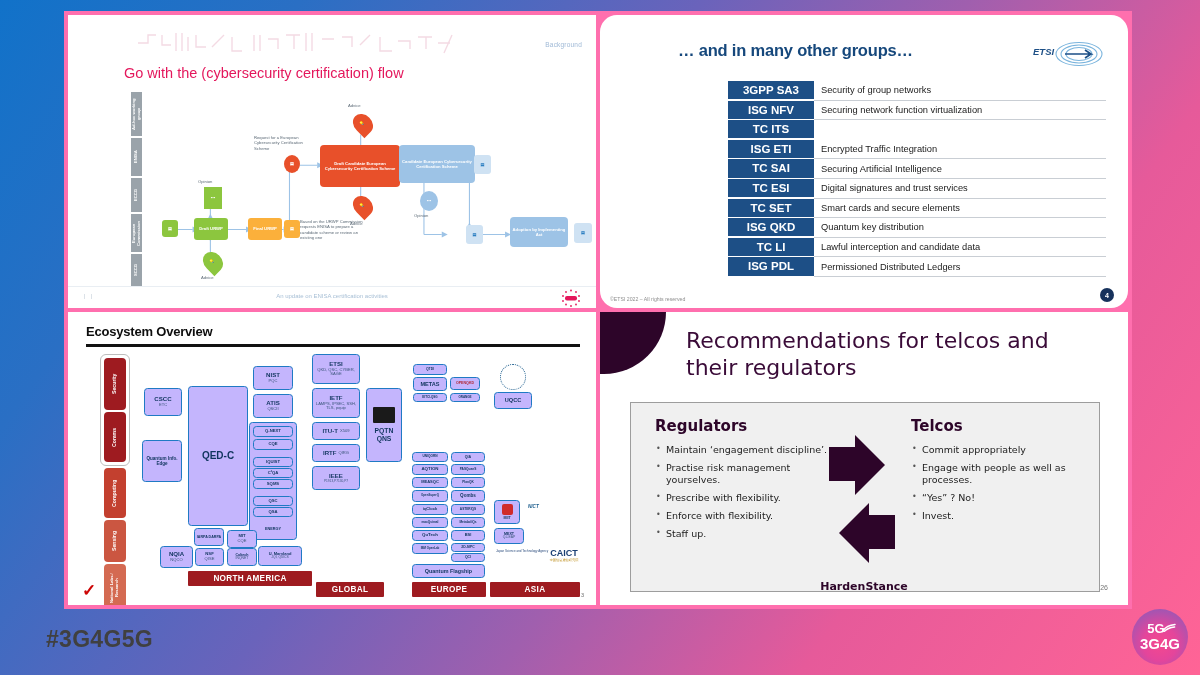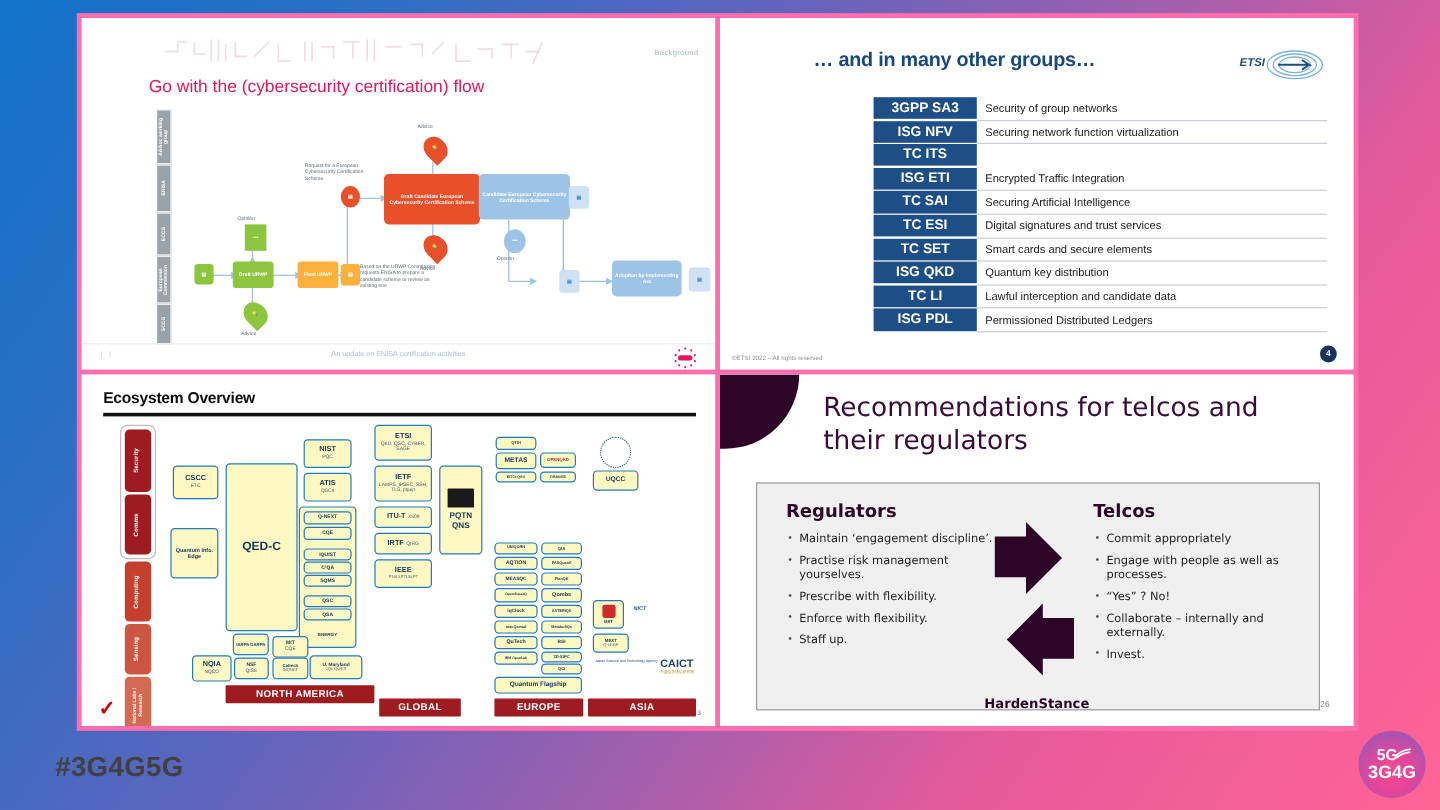--- a/index.html
+++ b/index.html
@@ -29,35 +29,35 @@
   .p1-foot-txt { position:absolute; left:50%; transform:translateX(-50%); top:6px; font-size:6px; color:#a9c0d6; }
   .p1-enisa { position:absolute; right:14px; top:1px; width:22px; height:20px; }
 
   .fnode { position:absolute; font-size:4.2px; line-height:1.25; text-align:center; color:#fff; font-weight:bold; display:flex; align-items:center; justify-content:center; padding:1px; }
   .flbl { position:absolute; font-size:4.2px; line-height:1.3; color:#5d6b77; }
   .vband { position:absolute; background:#9aa3aa; color:#fff; font-size:4.2px; font-weight:bold;
            writing-mode:vertical-rl; transform:rotate(180deg); display:flex; align-items:center; justify-content:center;
            text-align:center; border:1px solid #fff; line-height:1.1; }
 
   
-  .p2 { padding:0; }
+  .p2 { padding:0;border-radius:17px; }
   .p2-title { position:absolute; left:78px; top:26px; font-size:16.5px; font-weight:bold; color:#16487c; letter-spacing:-.2px; }
   .p2-logo { position:absolute; right:24px; top:26px; width:72px; height:26px; }
   .p2-table { position:absolute; left:128px; top:66px; width:378px; }
   .p2-row { display:flex; align-items:stretch; height:19.6px; }
   .p2-key { width:86px; background:#1d4f86; color:#fff; font-size:11.5px; font-weight:bold; display:flex; align-items:center; justify-content:center; margin-bottom:1.4px; }
   .p2-val { flex:1; font-size:9.3px; color:#1b1b1b; display:flex; align-items:center; padding-left:7px; border-bottom:1px solid #c9ced4; }
   .p2-copy { position:absolute; left:10px; bottom:6px; font-size:5.2px; color:#8e8e8e; }
   .p2-pagedot { position:absolute; right:14px; bottom:6px; width:14px; height:14px; border-radius:50%; background:#17325c; color:#fff; font-size:7px; display:flex; align-items:center; justify-content:center; font-weight:bold; }
 
   
   .p3-title { position:absolute; left:18px; top:12px; font-size:13px; font-weight:bold; color:#0d0d0d; letter-spacing:-.2px; }
   .p3-rule { position:absolute; left:18px; top:32px; width:494px; height:3px; background:#111; }
   .p3-canvas { position:absolute; left:0; top:36px; width:100%; height:250px; }
-  .bx { position:absolute; border:1.1px solid #1f7ac4; border-radius:3.5px; background:#fef9c3;
+  .bx { position:absolute; border:1.1px solid #1f7ac4; border-radius:3.5px; background:#c4b5fd;
         display:flex; flex-direction:column; align-items:center; justify-content:center;
         font-size:5px; line-height:1.12; color:#10355e; text-align:center; padding:0 1px; }
   .bx b { font-size:6.1px; font-weight:bold; }
   .bx .sub { font-size:4.1px; color:#3a567a; }
   .bx.tiny { font-size:3.5px; }
   .bx.tiny b { font-size:4.2px; }
   .vert { position:absolute; border-radius:4px; color:#fff; font-size:5.2px; font-weight:bold;
           writing-mode:vertical-rl; transform:rotate(180deg);
           display:flex; align-items:center; justify-content:center; text-align:center; line-height:1.1; }
   .region { position:absolute; background:#9e1b20; color:#fff; font-size:8.2px; font-weight:bold; letter-spacing:.3px;
@@ -466,21 +466,20 @@
         <path d="M2 14h26V2l30 30-30 30V48H2z" fill="#2d0529" transform="translate(0,4)"></path>
         <path d="M68 100H42v-12L12 118l30 30v-14h26z" fill="#2d0529" transform="translate(0,-14)"></path>
       </svg>
 
       <div class="p4-col" style="left:280px;width:180px;">
         <div class="p4-h">Telcos</div>
         <ul class="p4-ul" id="telUl">
             <li>Commit appropriately</li>
             <li>Engage with people as well as processes.</li>
             <li>“Yes” ? No!</li>
-            <li>Collaborate – internally and externally.</li>
             <li>Invest.</li>
           </ul>
       </div>
     </div>
 
     <div class="p4-brand">HardenStance</div>
     <div class="p4-pg">26</div>
   </div>
 </div>
 

